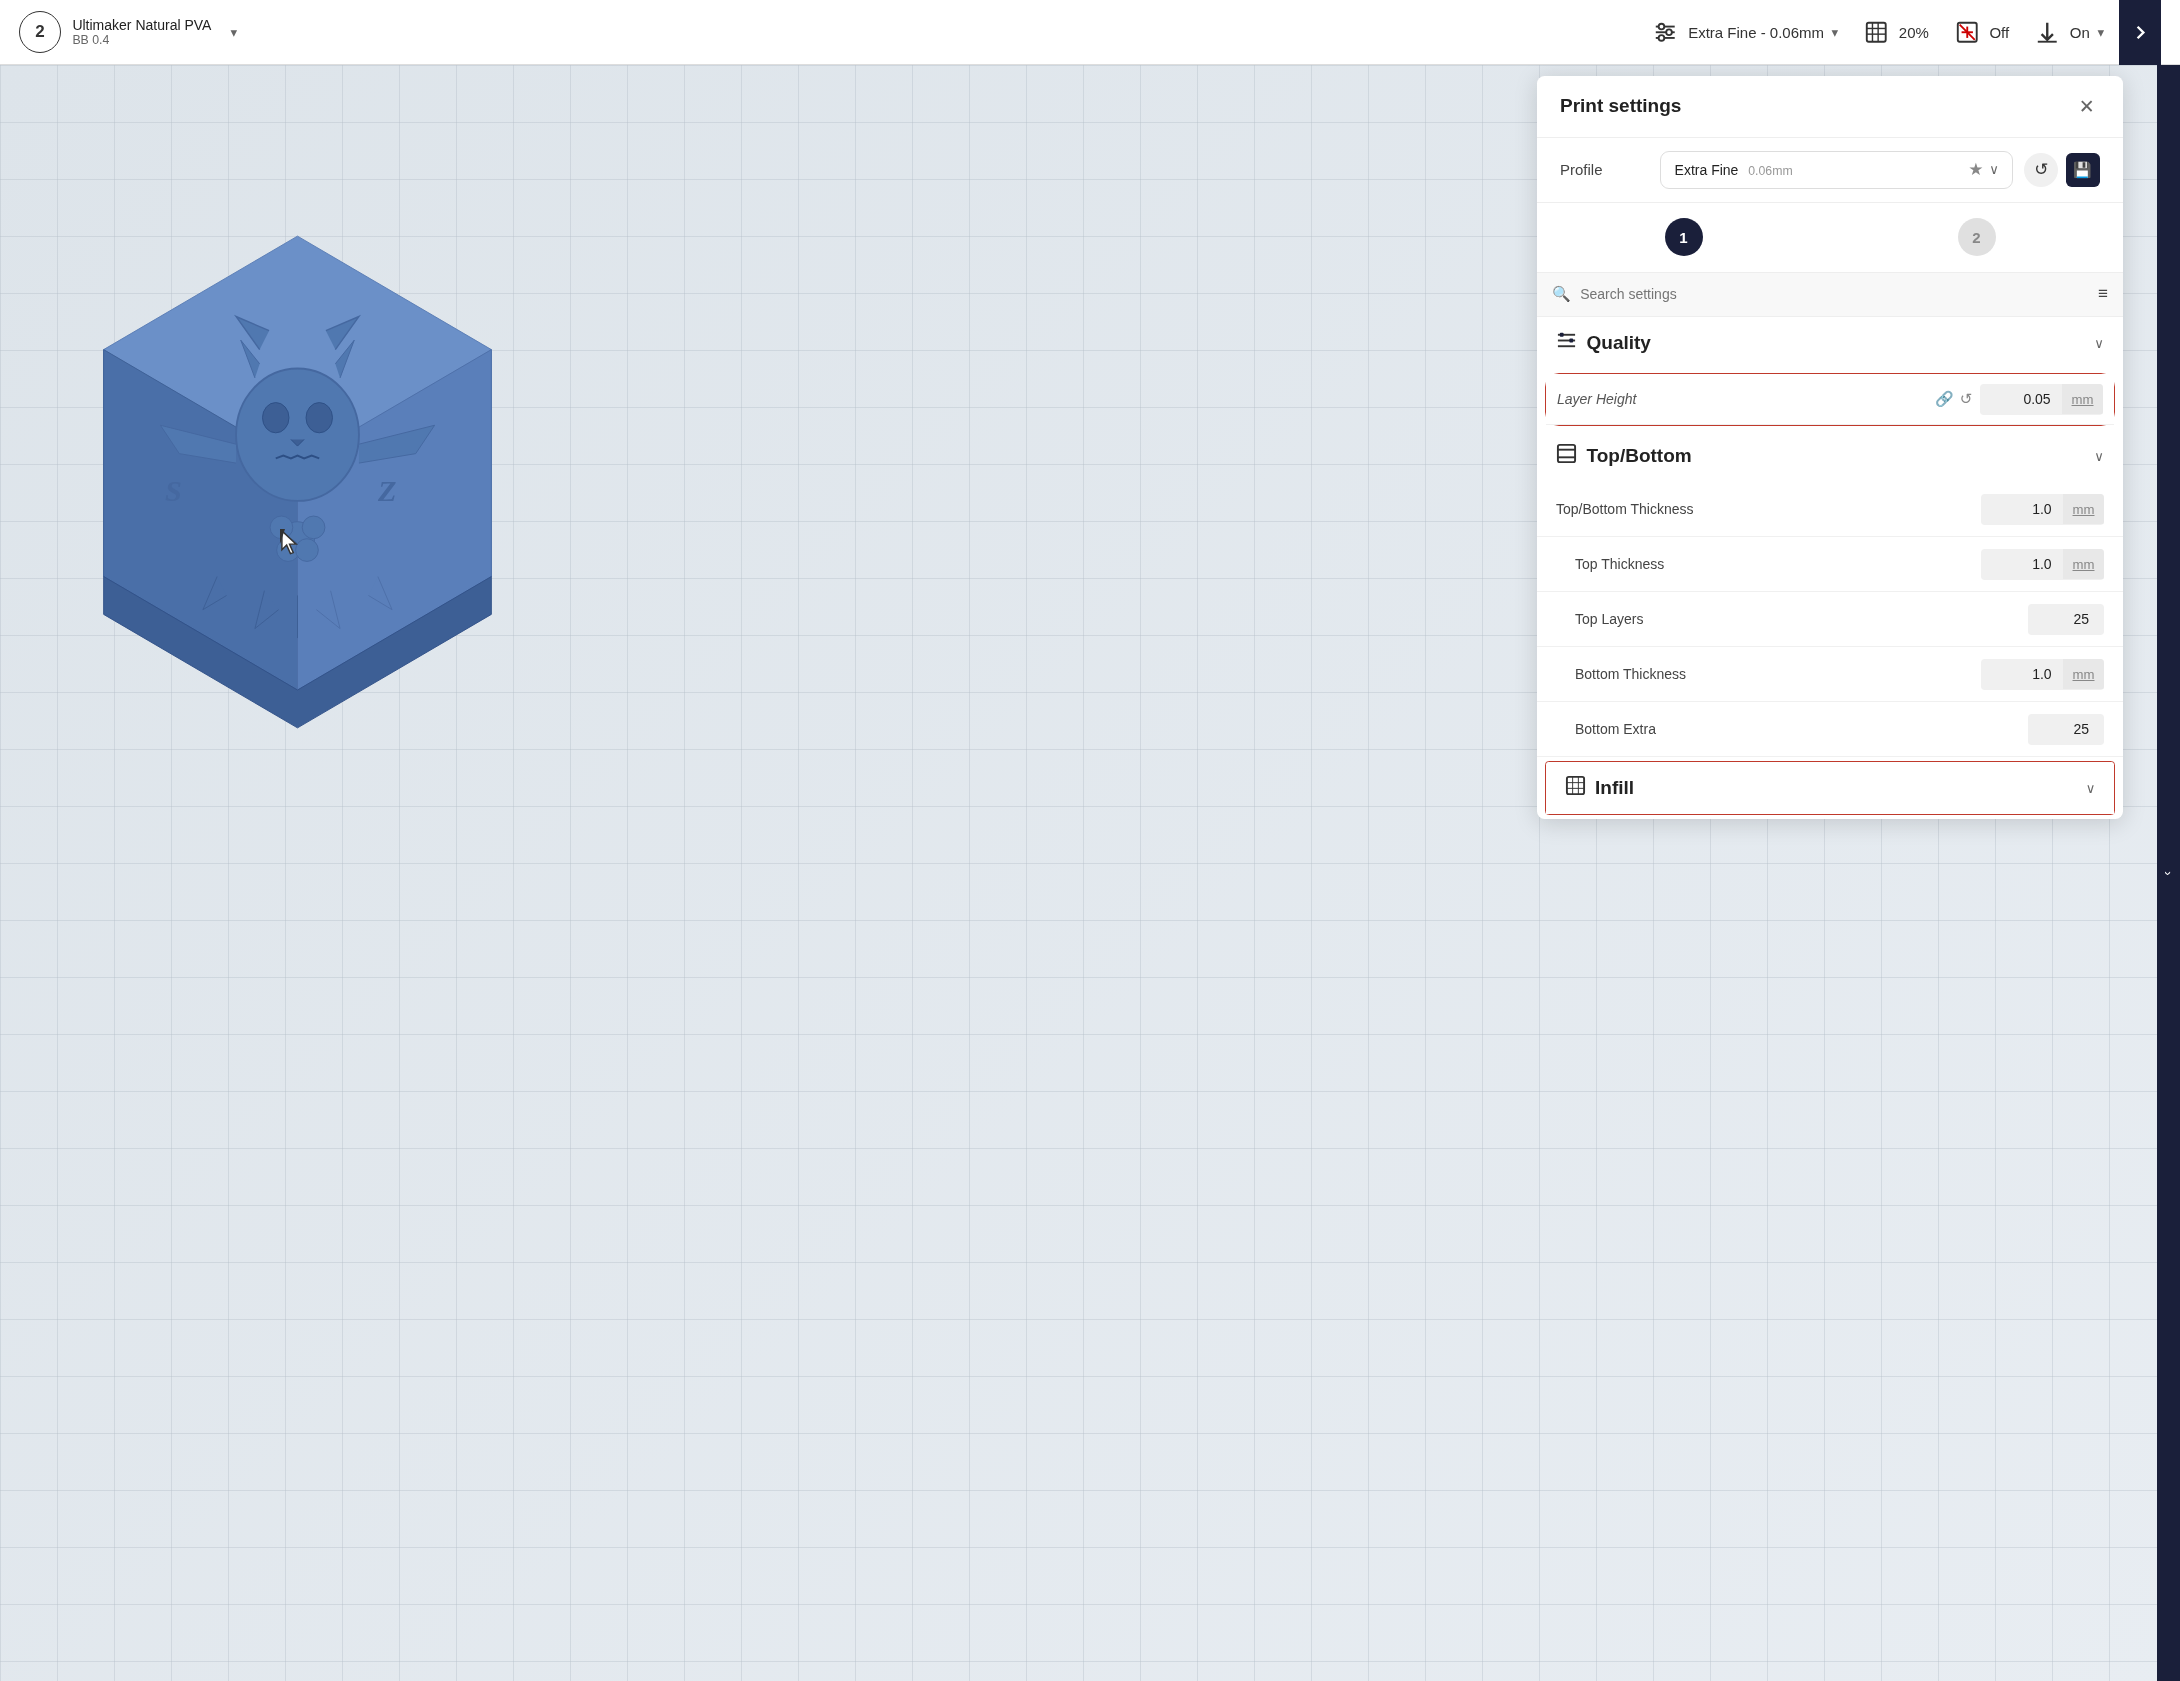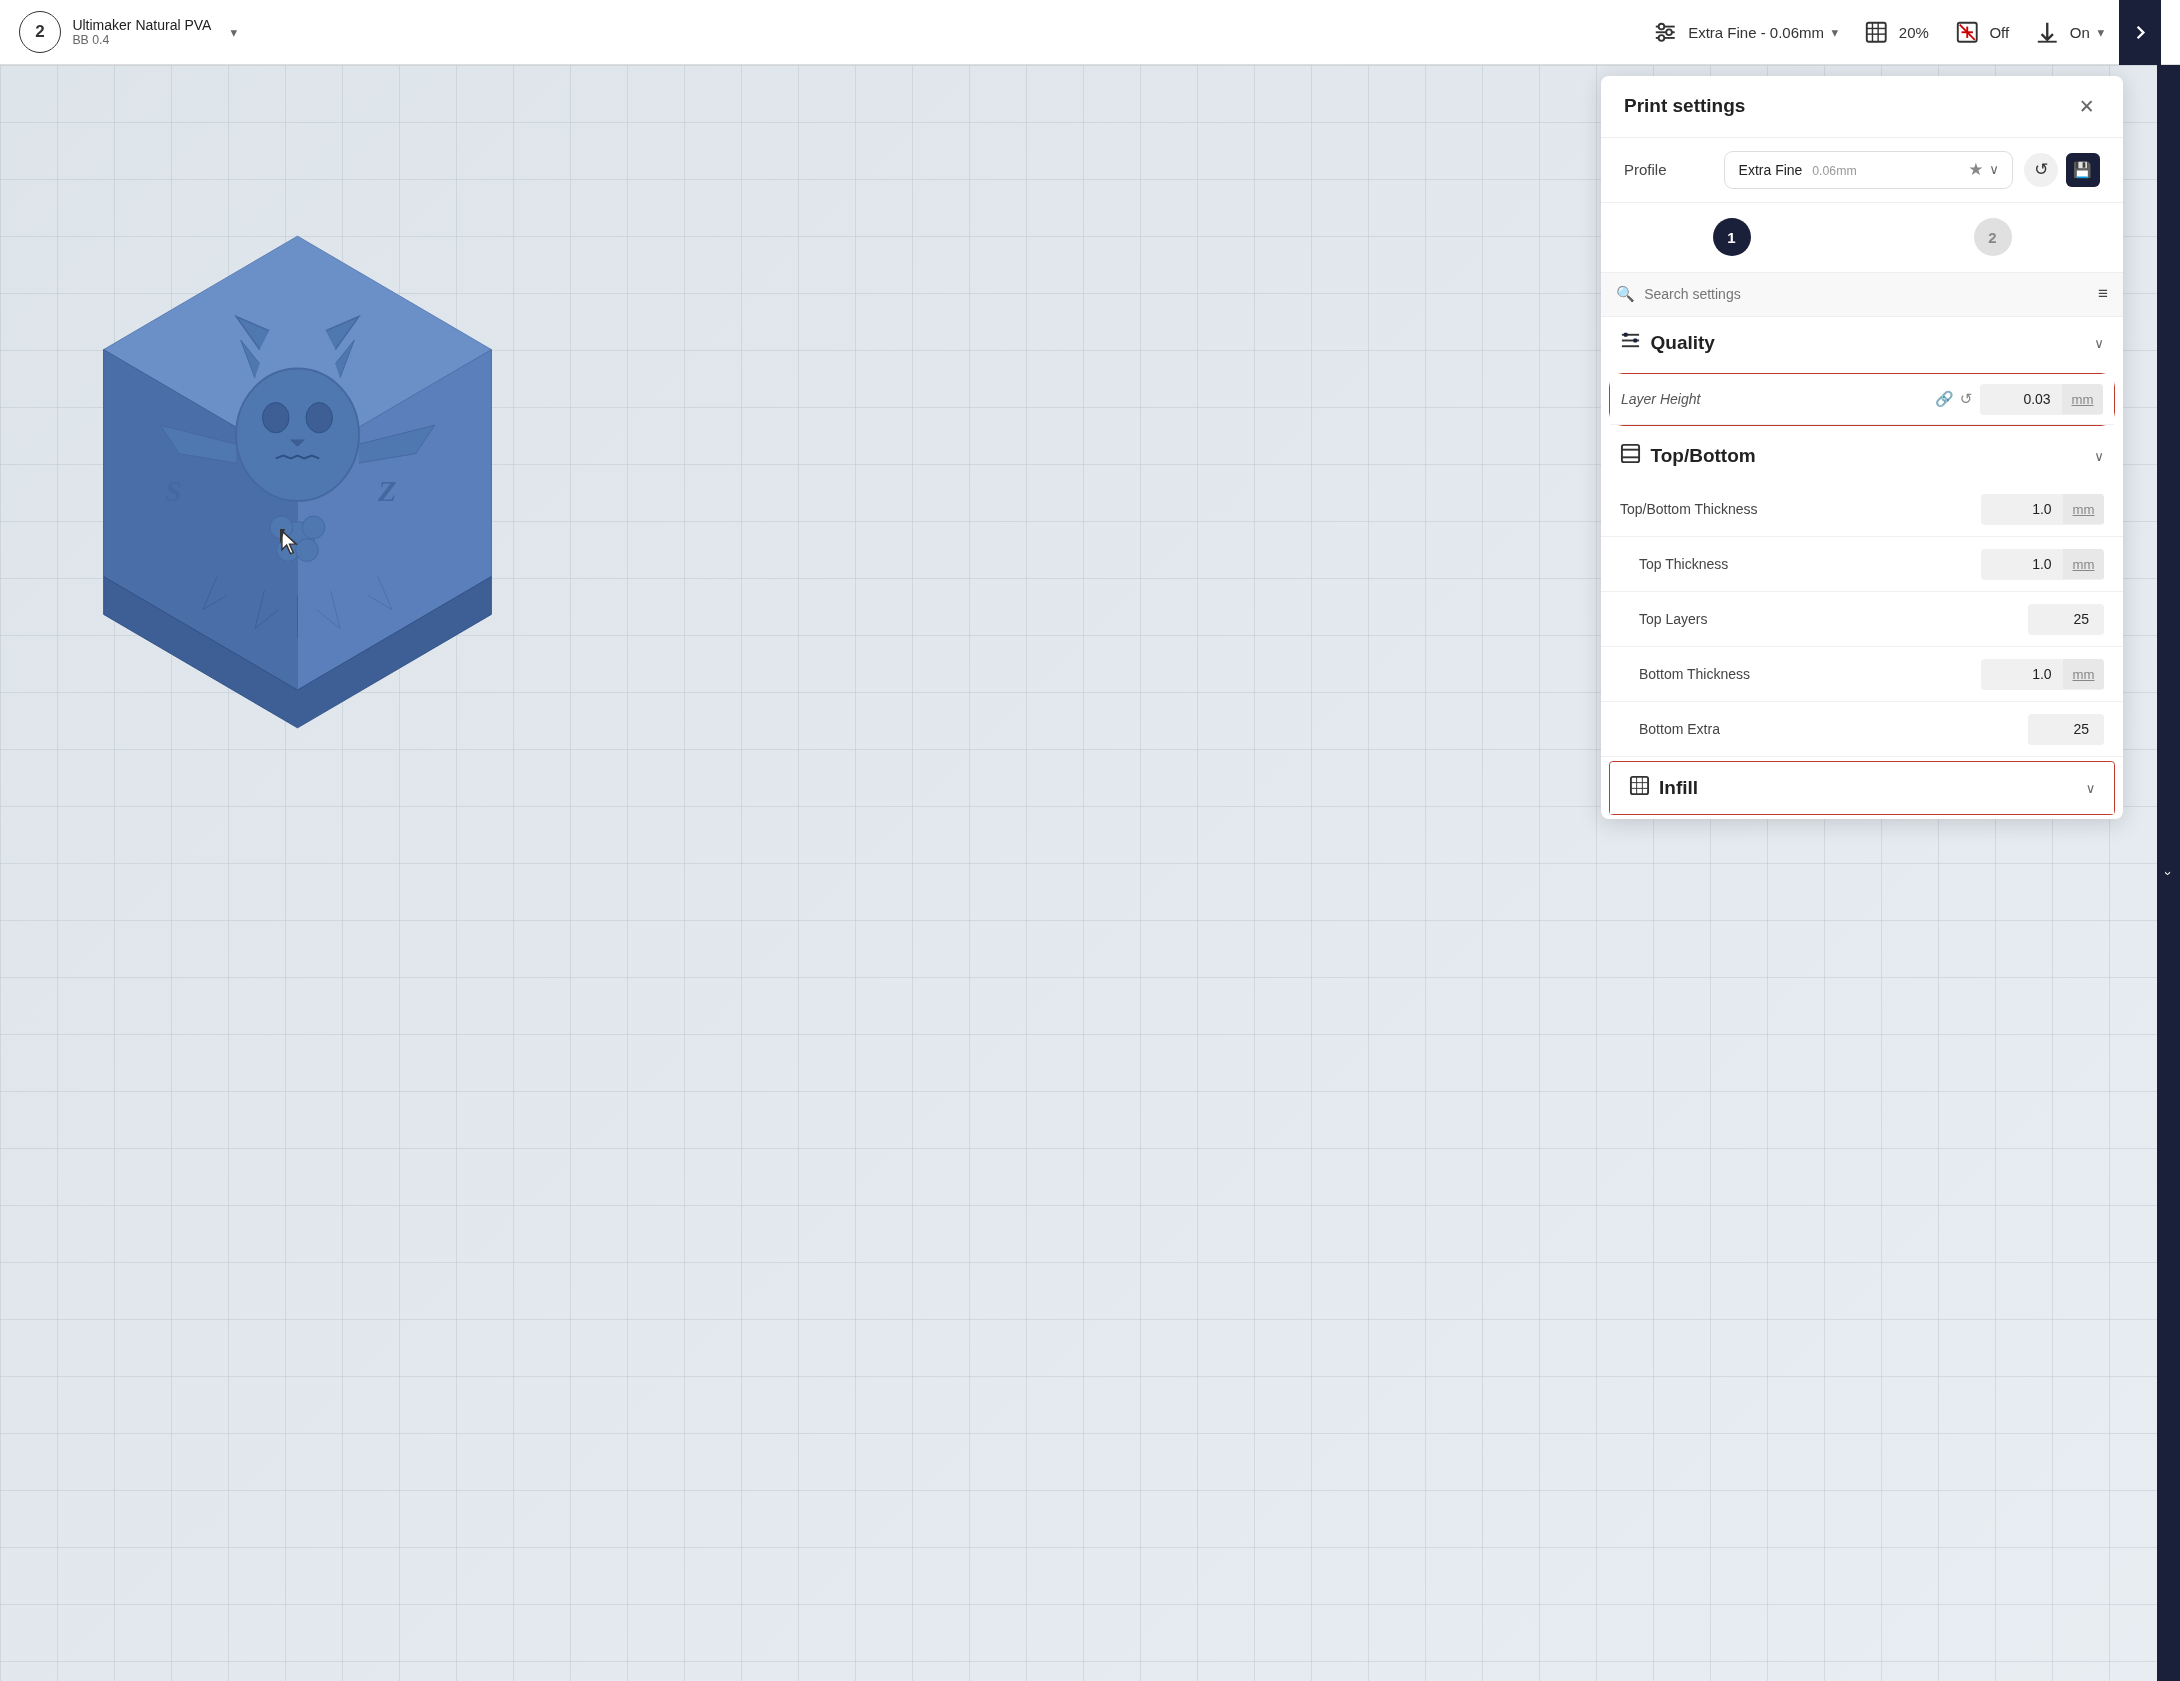--- a/index.html
+++ b/index.html
@@ -120,21 +120,21 @@
         linear-gradient(rgba(180,190,200,0.4) 0.9px, transparent 0.9px),
         linear-gradient(90deg, rgba(180,190,200,0.4) 0.9px, transparent 0.9px);
       background-size: 57px 57px;
     }
 
     
     .panel {
       position: absolute;
       top: 76px;
       right: 57px;
-      width: 522px;
+      width: 586px;
       background: #fff;
       border-radius: 7.6px;
       box-shadow: 0 3.8px 23px rgba(0,0,0,0.15);
       overflow: hidden;
     }
     .panel-header {
       display: flex;
       align-items: center;
       justify-content: space-between;
       padding: 17px 23px;
@@ -651,21 +651,21 @@
       </div>
 
       <div class="row-highlighted">
         <div class="setting-row">
           <span class="setting-label italic">Layer Height</span>
           <div class="setting-actions">
             <span class="setting-action-icon">🔗</span>
             <span class="setting-action-icon">↺</span>
           </div>
           <div class="setting-value-box">
-            <span class="setting-value">0.03</span>
+            <span class="setting-value">0.05</span>
             <span class="setting-unit">mm</span>
           </div>
         </div>
       </div>
     </div>
 
 
     <div>
       <div class="section-header">
         <div class="section-left">

